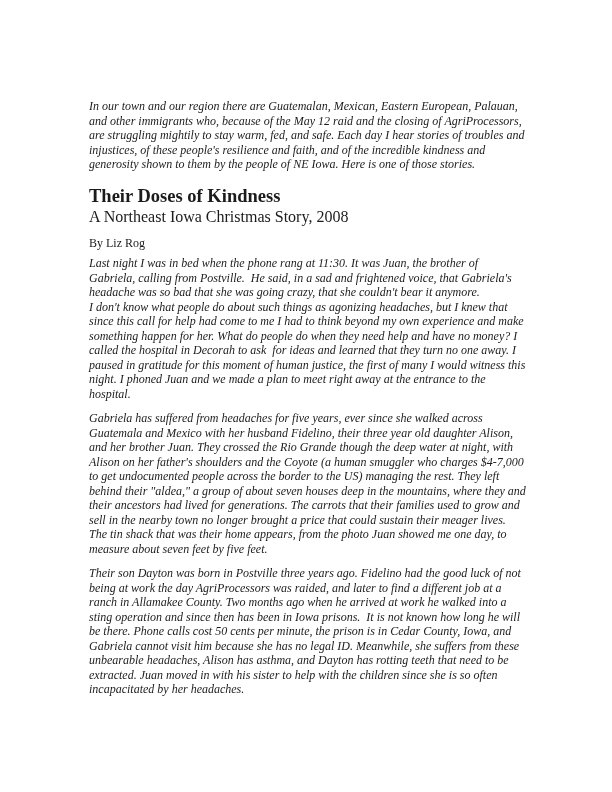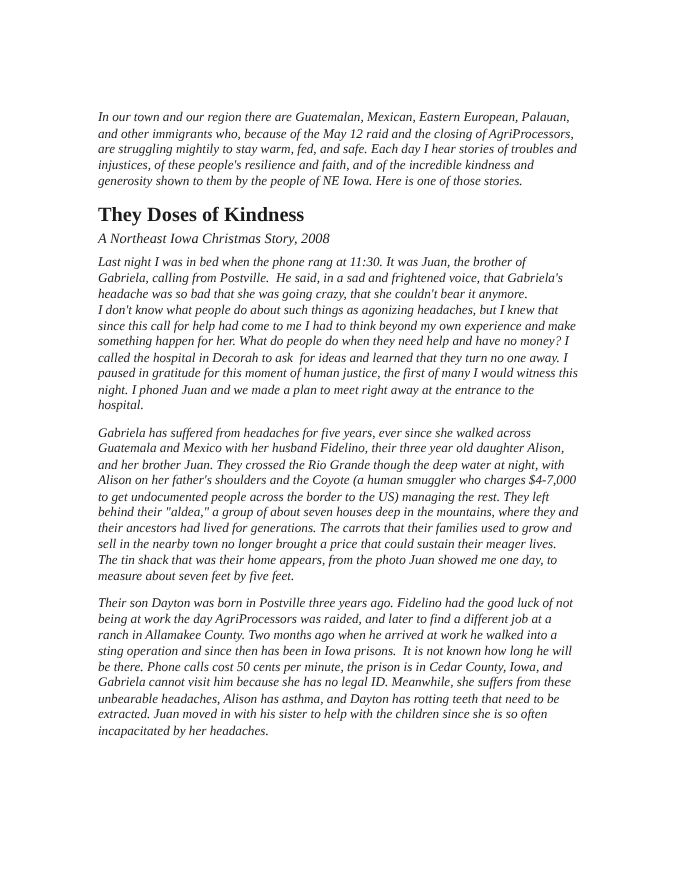--- a/index.html
+++ b/index.html
@@ -30,24 +30,23 @@
     margin: 0;
     white-space: pre-wrap;
   }
   .title {
     font-size: 18.5px;
     font-weight: bold;
     line-height: 21px;
     margin: 14px 0 0 0;
   }
   .subtitle {
-    font-size: 13px;
+    font-size: 16px;
     line-height: 16px;
     margin: 2px 0 0 0;
-    font-style: italic;
   }
   .byline {
     font-size: 12px;
     line-height: 14.5px;
     margin: 11px 0 0 0;
   }
   .body-para {
     font-size: 12px;
     line-height: 14.5px;
     margin: 10px 0 0 0;
@@ -58,24 +57,25 @@
     margin-top: 6px;
   }
 </style>
 </head>
 <body>
 
 <div class="page">
   <div class="content">
     <p class="intro">In our town and our region there are Guatemalan, Mexican, Eastern European, Palauan, and other immigrants who, because of the May 12 raid and the closing of AgriProcessors, are struggling mightily to stay warm, fed, and safe. Each day I hear stories of troubles and injustices, of these people's resilience and faith, and of the incredible kindness and generosity shown to them by the people of NE Iowa. Here is one of those stories.</p>
 
-    <h1 class="title">They Doses of Kindness</h1>
+    <h1 class="title">Their Doses of Kindness</h1>
 
     <div class="subtitle">A Northeast Iowa Christmas Story, 2008</div>
 
+    <div class="byline">By Liz Rog</div>
 
     <p class="body-para first">Last night I was in bed when the phone rang at 11:30. It was Juan, the brother of Gabriela, calling from Postville.  He said, in a sad and frightened voice, that Gabriela's headache was so bad that she was going crazy, that she couldn't bear it anymore.
 I don't know what people do about such things as agonizing headaches, but I knew that since this call for help had come to me I had to think beyond my own experience and make something happen for her. What do people do when they need help and have no money? I called the hospital in Decorah to ask  for ideas and learned that they turn no one away. I paused in gratitude for this moment of human justice, the first of many I would witness this night. I phoned Juan and we made a plan to meet right away at the entrance to the hospital.</p>
 
     <p class="body-para">Gabriela has suffered from headaches for five years, ever since she walked across Guatemala and Mexico with her husband Fidelino, their three year old daughter Alison, and her brother Juan. They crossed the Rio Grande though the deep water at night, with Alison on her father's shoulders and the Coyote (a human smuggler who charges $4-7,000 to get undocumented people across the border to the US) managing the rest. They left behind their "aldea," a group of about seven houses deep in the mountains, where they and their ancestors had lived for generations. The carrots that their families used to grow and sell in the nearby town no longer brought a price that could sustain their meager lives. The tin shack that was their home appears, from the photo Juan showed me one day, to measure about seven feet by five feet.</p>
 
     <p class="body-para">Their son Dayton was born in Postville three years ago. Fidelino had the good luck of not being at work the day AgriProcessors was raided, and later to find a different job at a ranch in Allamakee County. Two months ago when he arrived at work he walked into a sting operation and since then has been in Iowa prisons.  It is not known how long he will be there. Phone calls cost 50 cents per minute, the prison is in Cedar County, Iowa, and Gabriela cannot visit him because she has no legal ID. Meanwhile, she suffers from these unbearable headaches, Alison has asthma, and Dayton has rotting teeth that need to be extracted. Juan moved in with his sister to help with the children since she is so often incapacitated by her headaches.</p>
   </div>
 </div>
 

